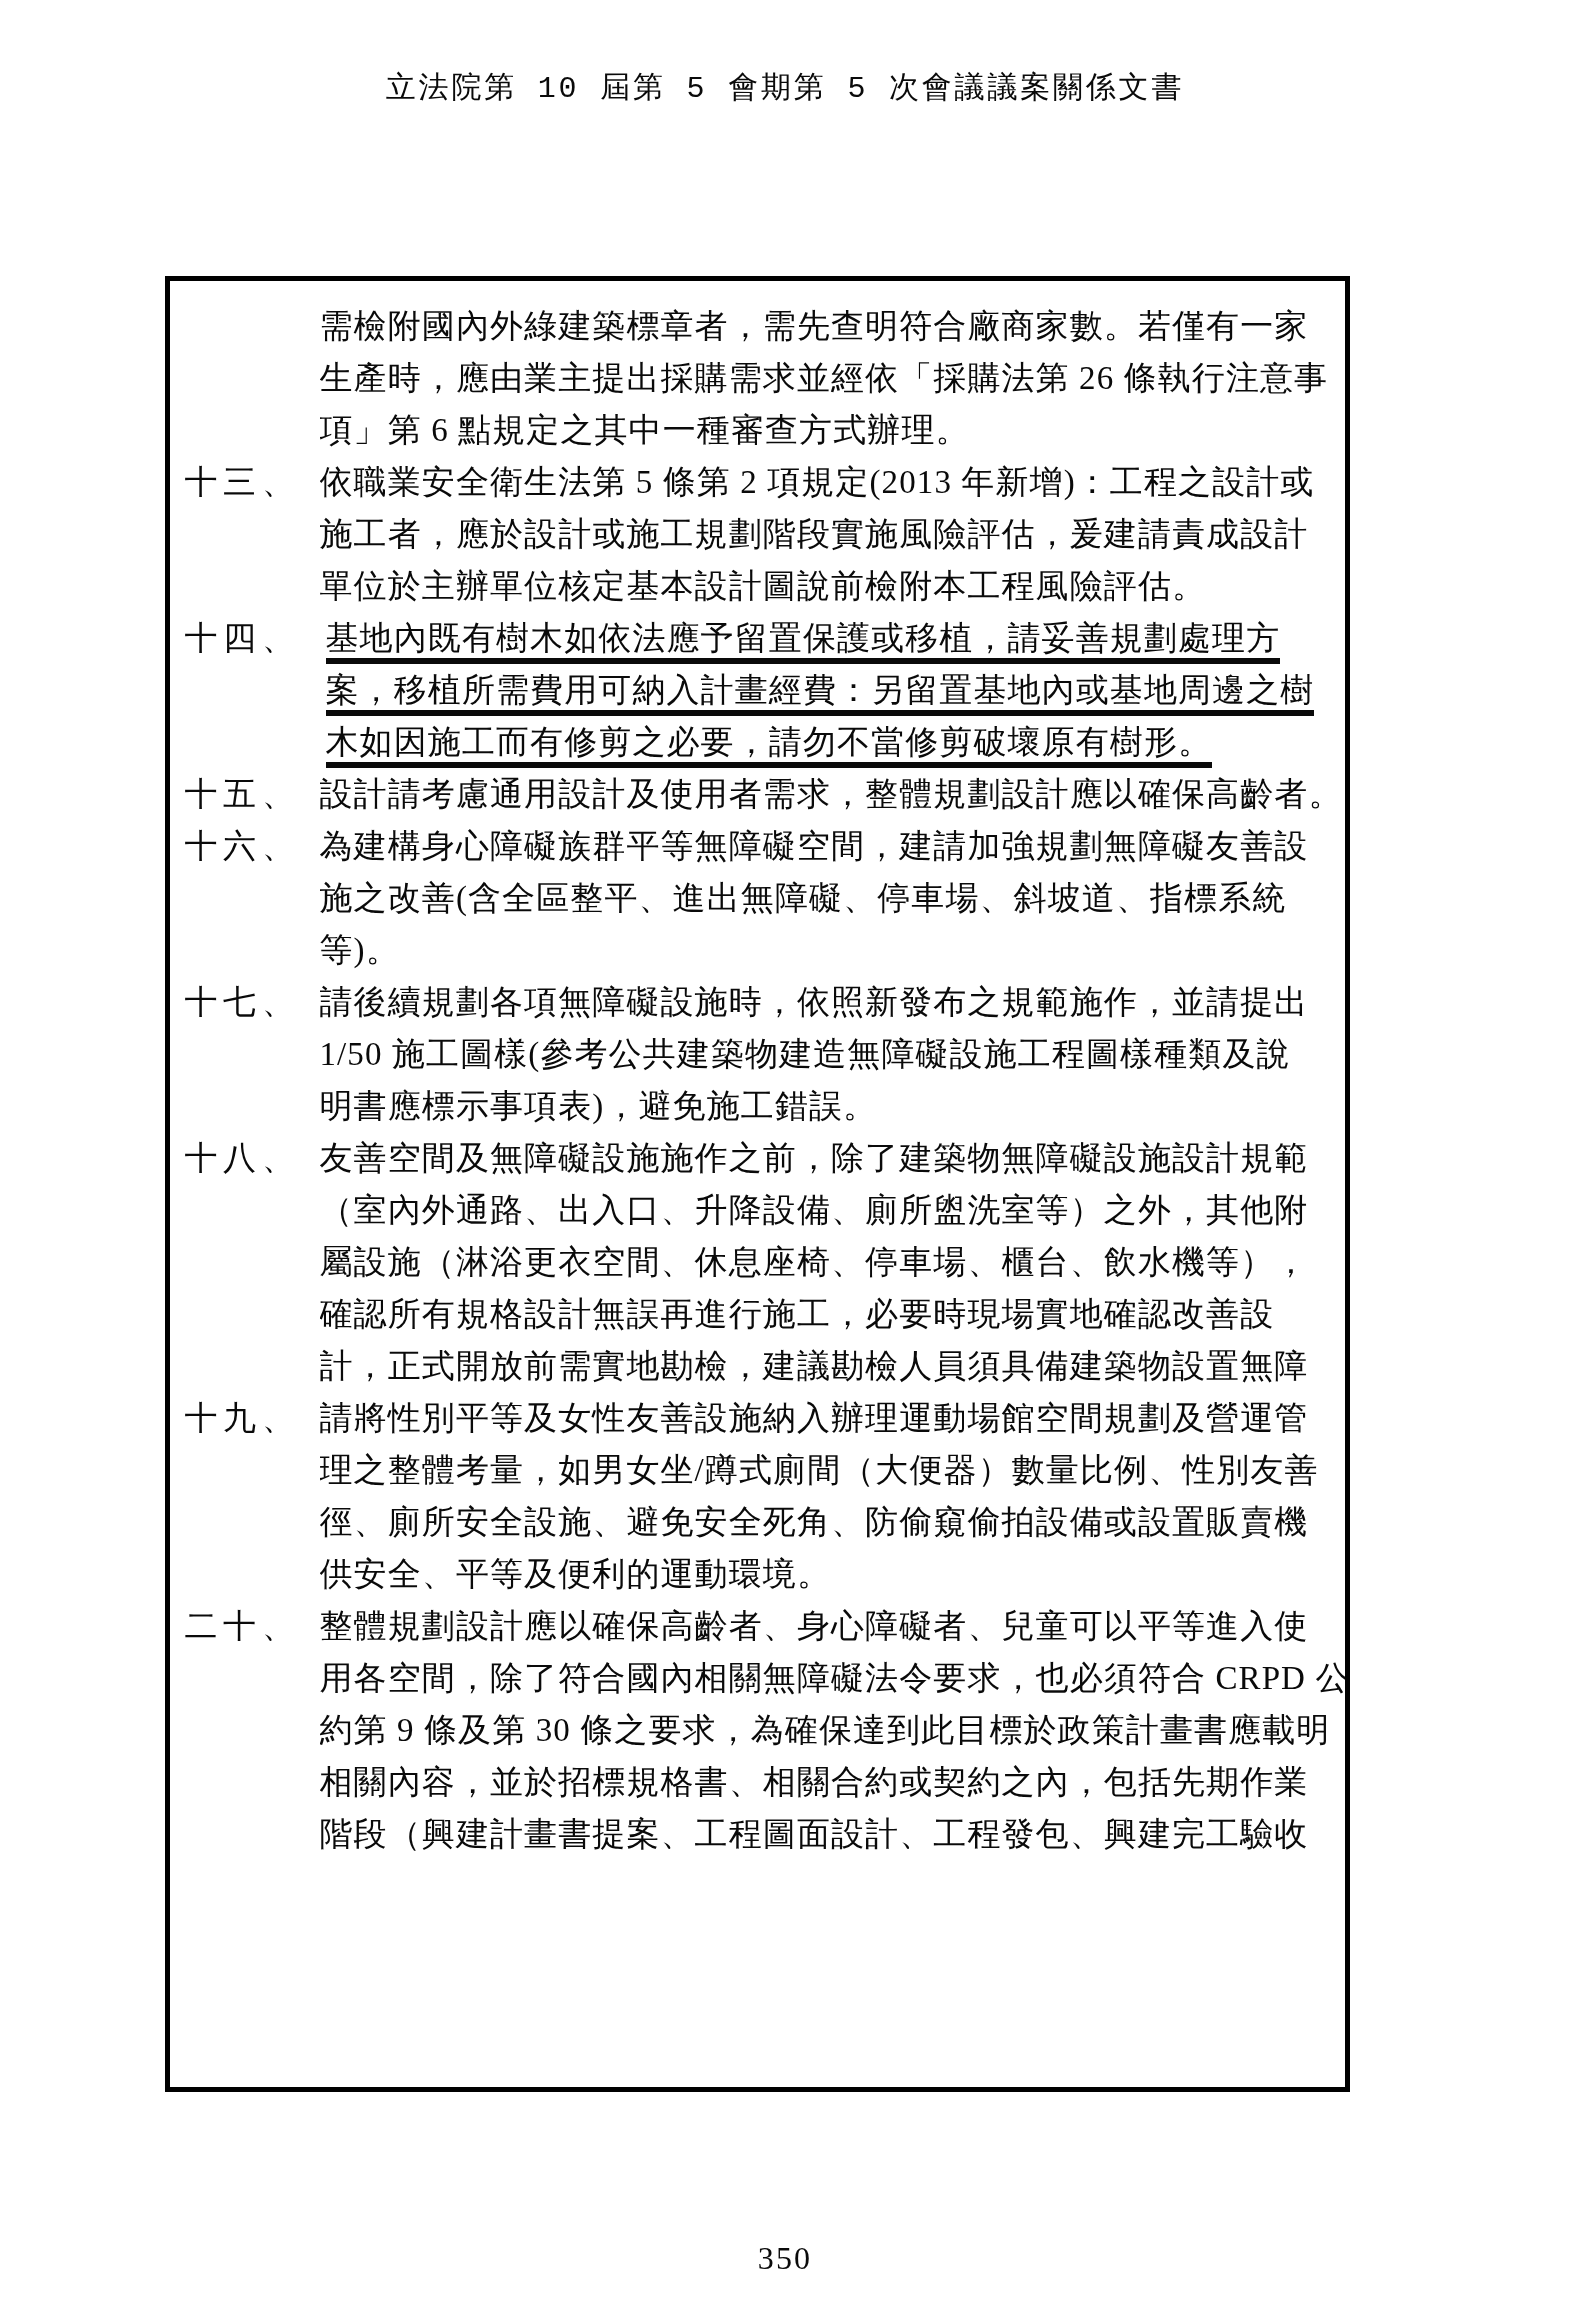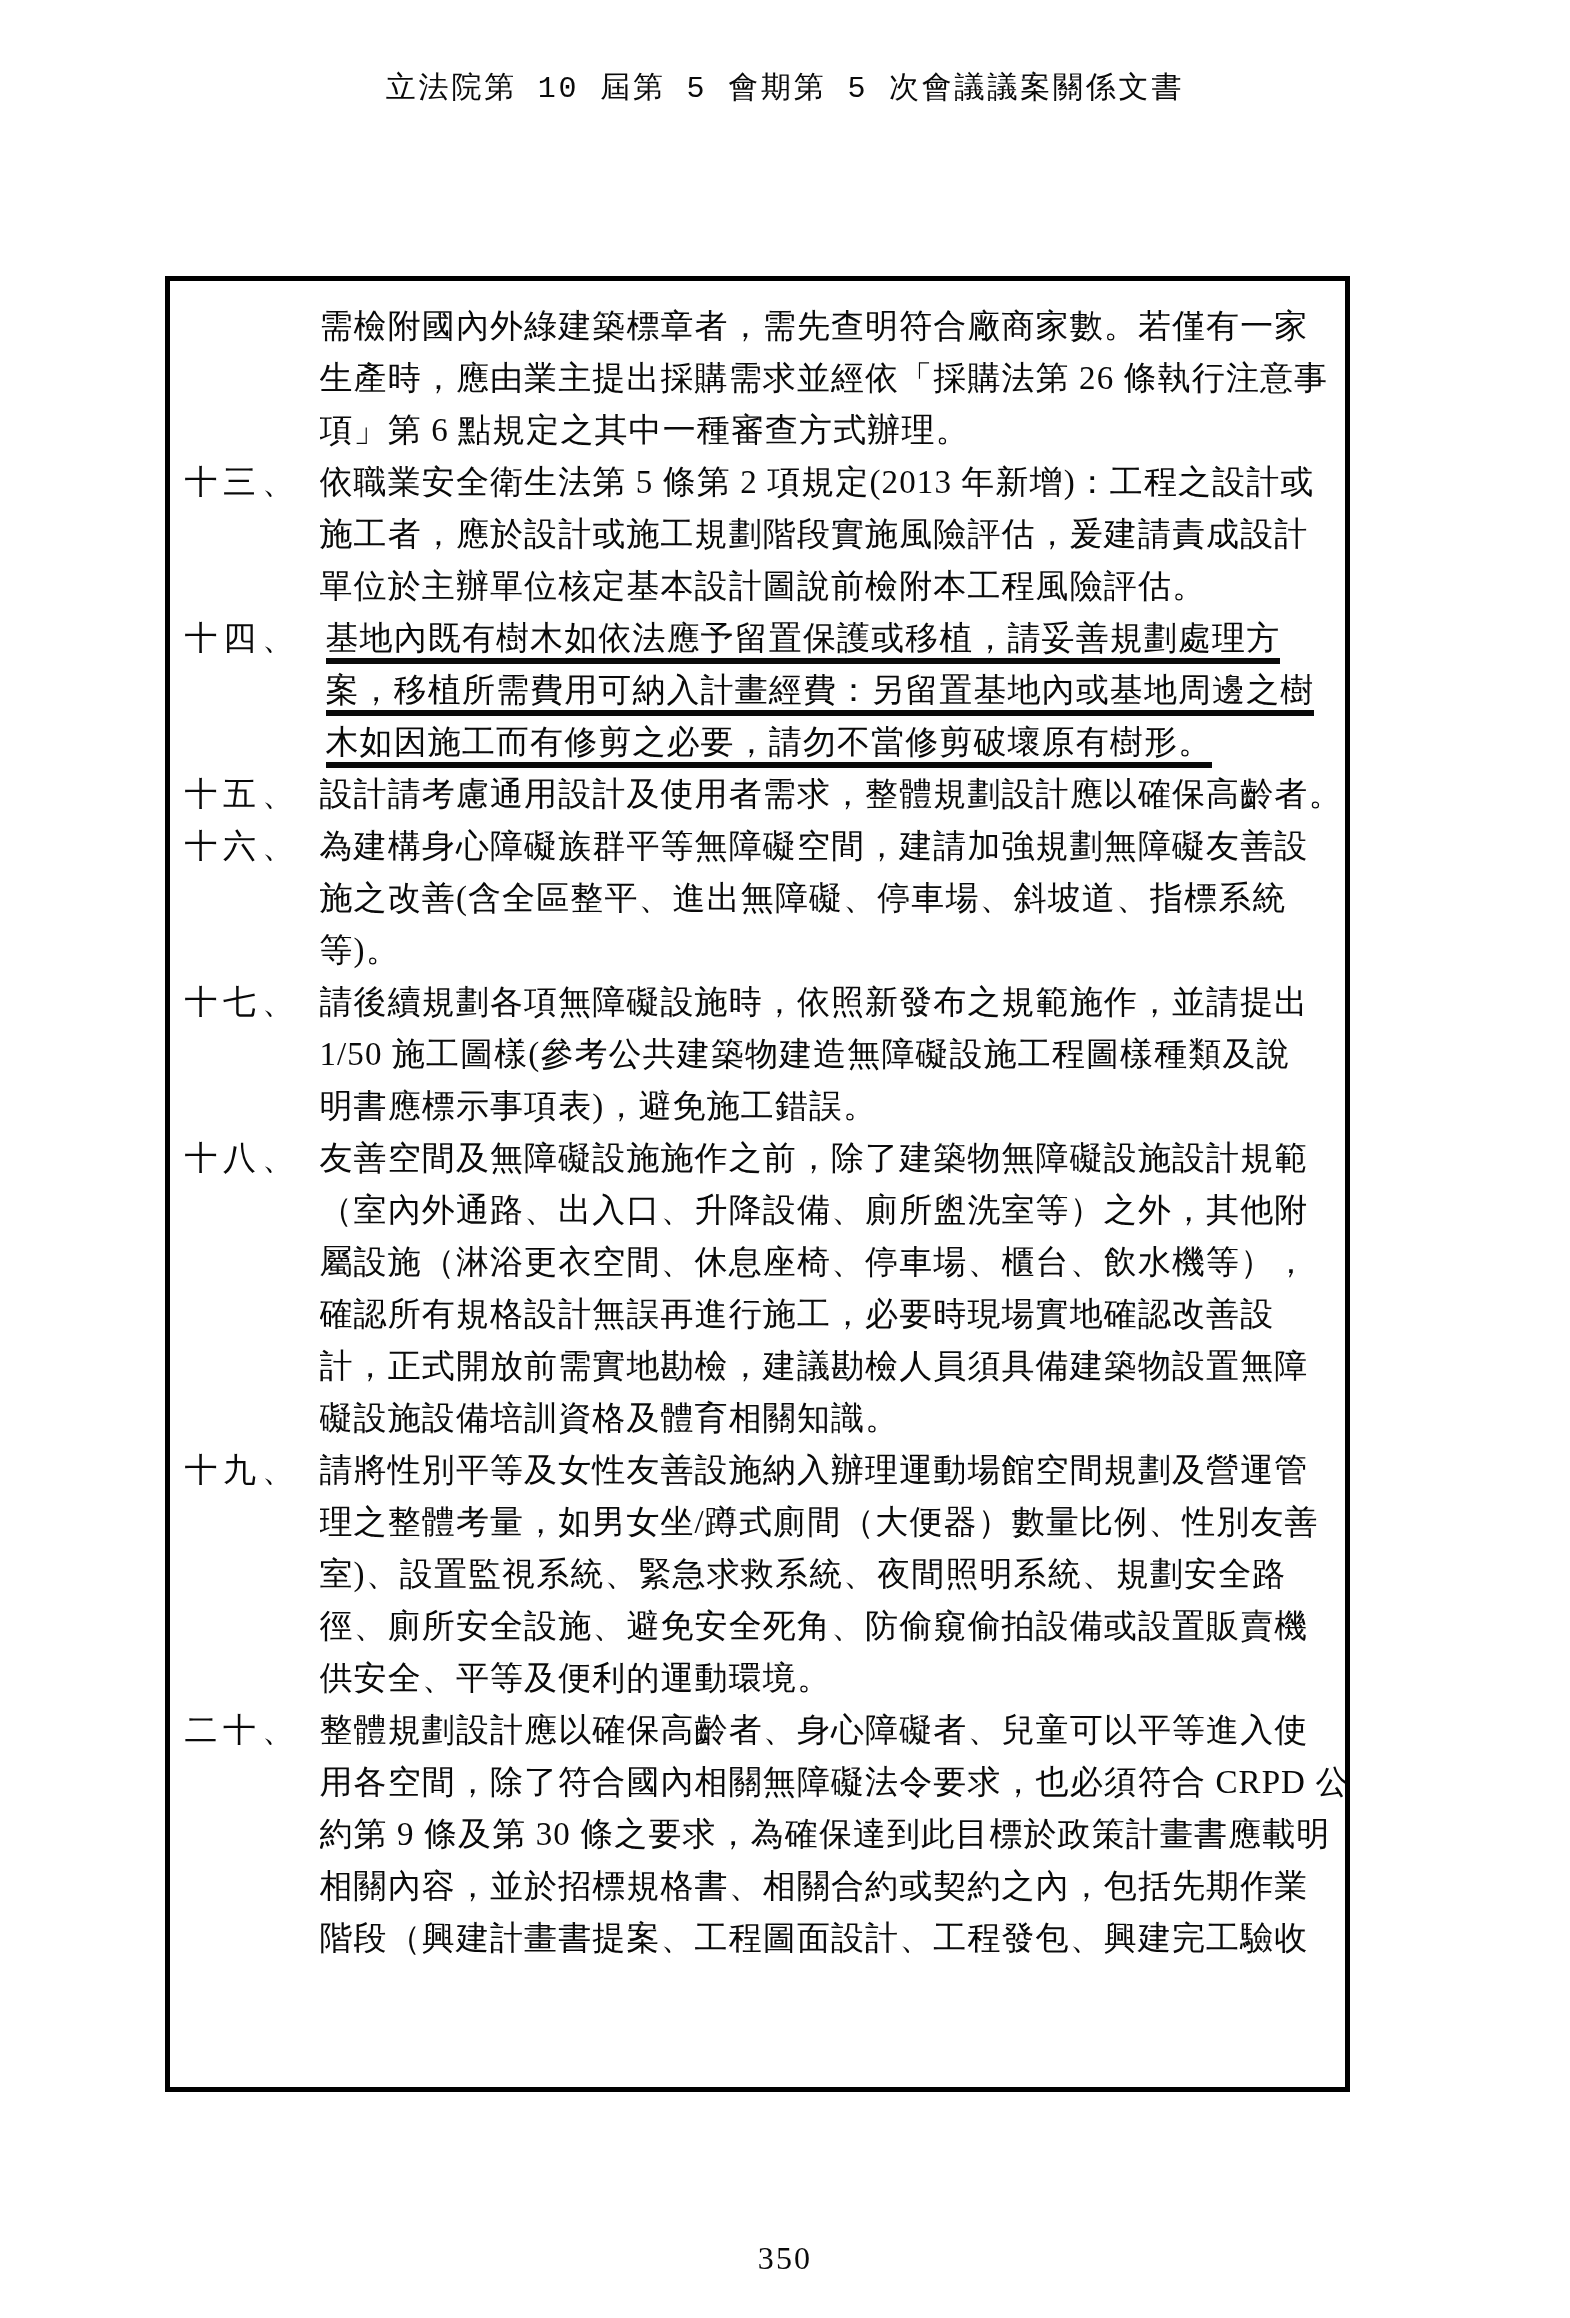--- a/index.html
+++ b/index.html
@@ -173,40 +173,32 @@
   <div class="doc-line">
     <div class="num"></div>
     <div class="txt"><span class="t">確認所有規格設計無誤再進行施工，必要時現場實地確認改善設</span></div>
   </div>
 
   <div class="doc-line">
     <div class="num"></div>
     <div class="txt"><span class="t">計，正式開放前需實地勘檢，建議勘檢人員須具備建築物設置無障</span></div>
   </div>
 
-  <div class="doc-line">
-    <div class="num"></div>
-    <div class="txt"><span class="t">礙設施設備培訓資格及體育相關知識。</span></div>
-  </div>
 
   <div class="doc-line">
     <div class="num">十九、</div>
     <div class="txt"><span class="t">請將性別平等及女性友善設施納入辦理運動場館空間規劃及營運管</span></div>
   </div>
 
   <div class="doc-line">
     <div class="num"></div>
     <div class="txt"><span class="t">理之整體考量，如男女坐/蹲式廁間（大便器）數量比例、性別友善</span></div>
   </div>
 
 
-  <div class="doc-line">
-    <div class="num"></div>
-    <div class="txt"><span class="t">室)、設置監視系統、緊急求救系統、夜間照明系統、規劃安全路</span></div>
-  </div>
 
   <div class="doc-line">
     <div class="num"></div>
     <div class="txt"><span class="t">徑、廁所安全設施、避免安全死角、防偷窺偷拍設備或設置販賣機</span></div>
   </div>
 
 
   <div class="doc-line">
     <div class="num"></div>
     <div class="txt"><span class="t">供安全、平等及便利的運動環境。</span></div>

